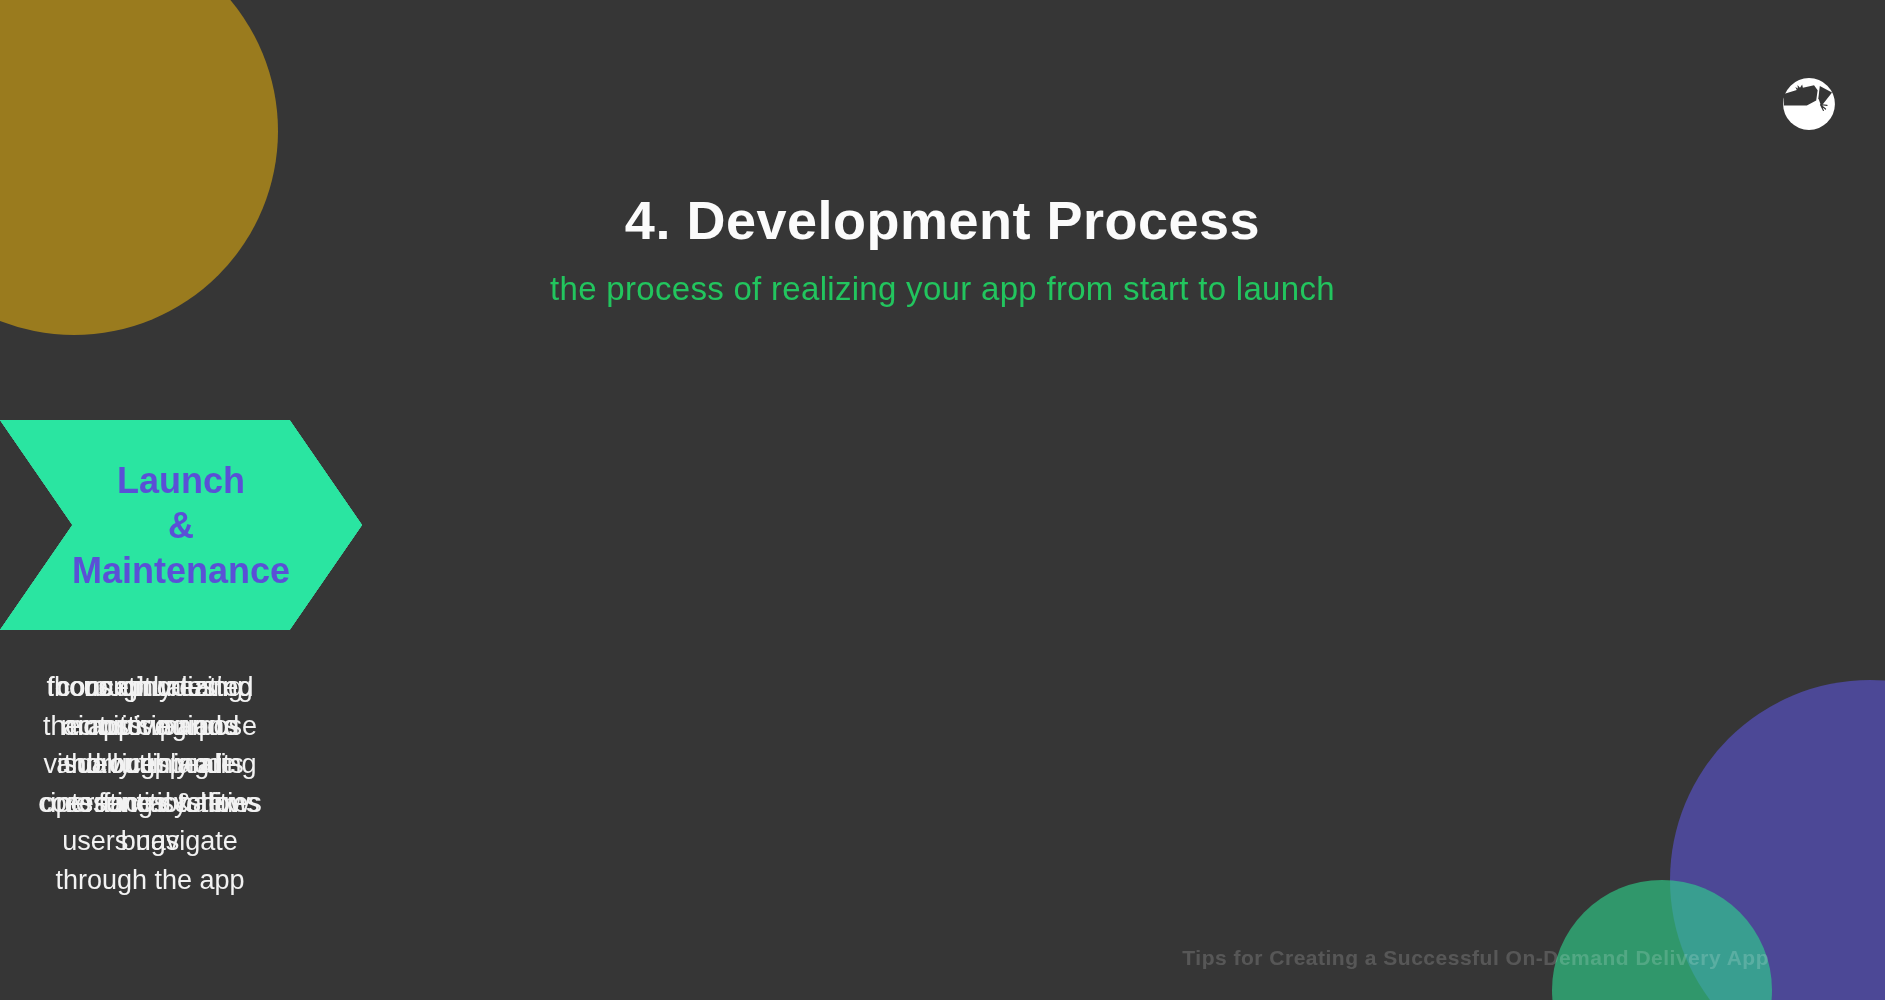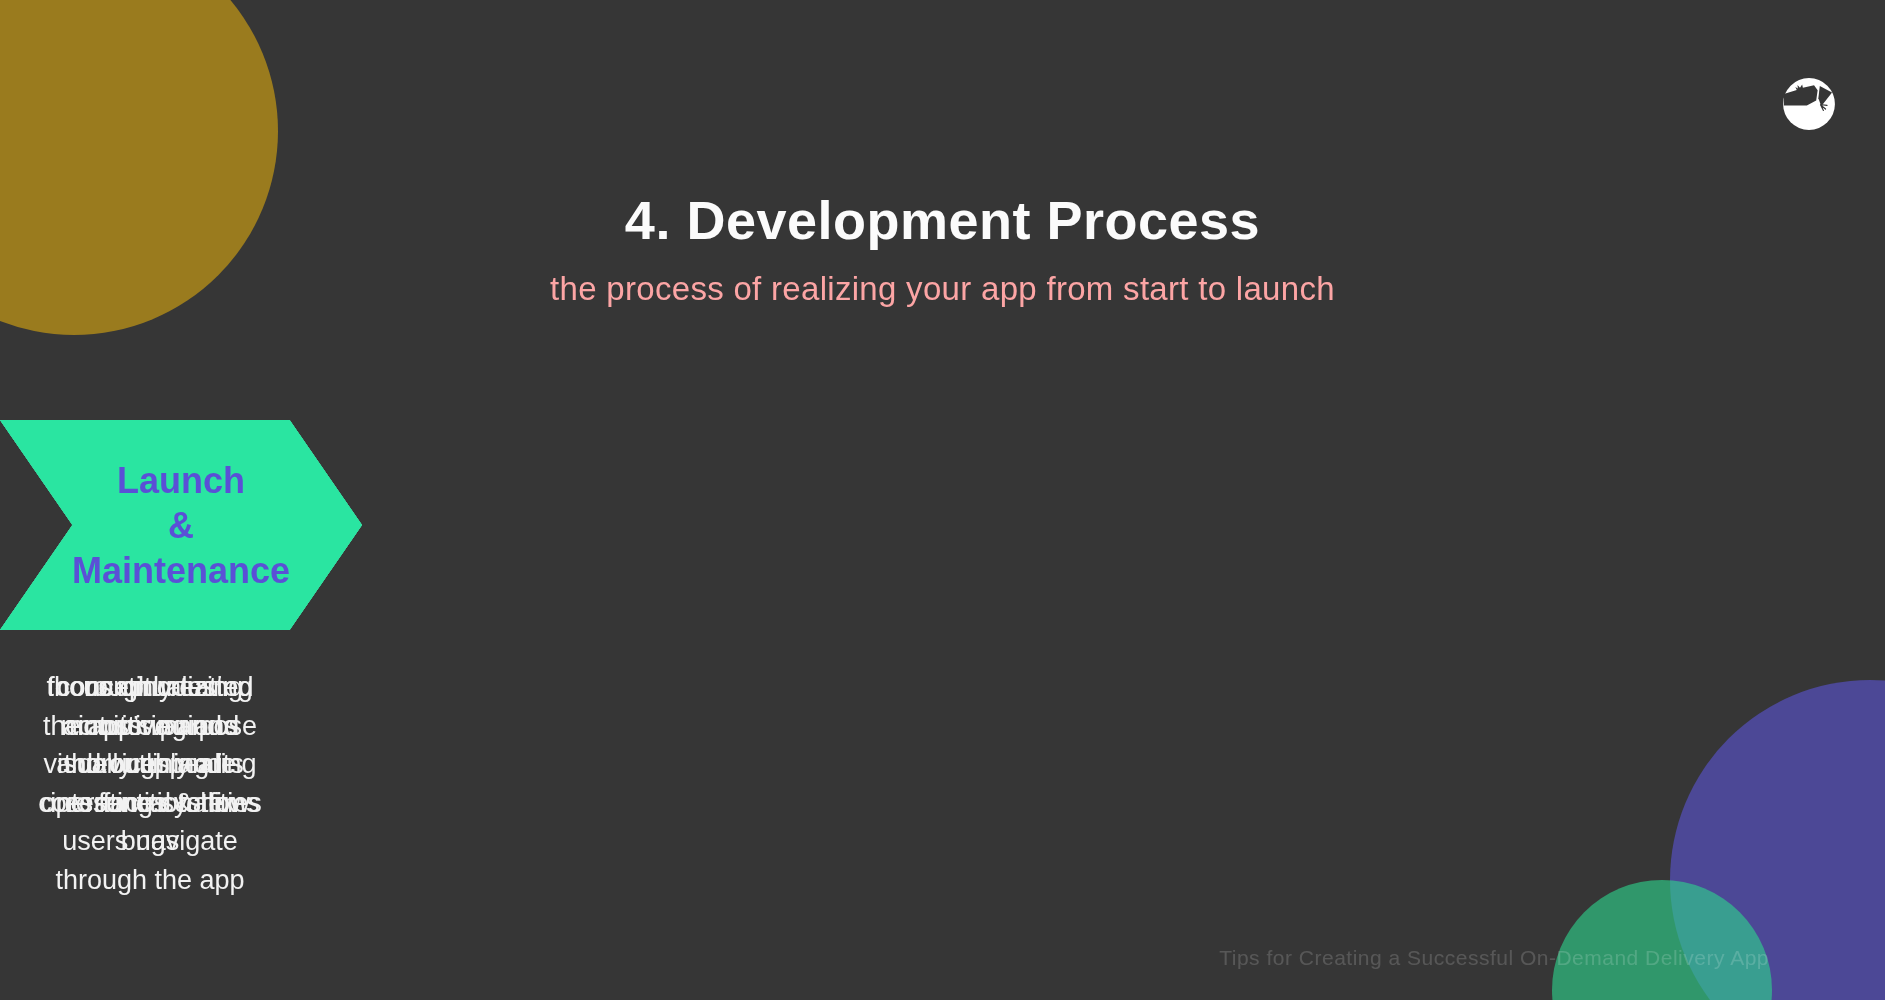--- a/index.html
+++ b/index.html
@@ -24,21 +24,21 @@
 
   
   .title {
     position:absolute; left:0; right:0; top:183px; z-index:3;
     text-align:center; font-size:54px; font-weight:bold;
     color:#FBFBFB; letter-spacing:0.5px;margin-top:6px;
   }
   .subtitle {
     position:absolute; left:0; right:0; top:270px; z-index:3;
     text-align:center; font-size:33px; font-weight:400;
-    color:#fca5a5; letter-spacing:0.3px;
+    color:#22c55e; letter-spacing:0.3px;
   }
 
   
   .chevron {
     position:absolute; top:420px; width:362px; height:210px; z-index:3;
     clip-path: polygon(0% 0%, 80% 0%, 100% 50%, 80% 100%, 0% 100%, 20% 50%);
     display:flex; align-items:center; justify-content:center;
     box-sizing:border-box; padding:0 72px;
     text-align:center; font-weight:bold; font-size:36px; line-height:45px;
     white-space:pre-line;
@@ -59,21 +59,21 @@
   }
   .desc:nth-of-type(1) { left:90px; }
   .desc:nth-of-type(2) { left:417.5px; }
   .desc:nth-of-type(3) { left:745px; }
   .desc:nth-of-type(4) { left:1072.5px; }
   .desc:nth-of-type(5) { left:1400px; }
 
   
   .watermark {
     position:absolute; top:946px; right:116px; z-index:5;
-    font-size:21px; font-weight:normal; letter-spacing:0.5px;
+    font-size:21px; font-weight:bold; letter-spacing:0.5px;
     color: rgba(255,255,255,0.17);
   }
 </style>
 </head>
 <body>
 
 <div id="stage" style="background: rgb(54, 54, 54);">
 
   <div class="circle circle-gold"></div>
   <div class="circle circle-purple"></div>

